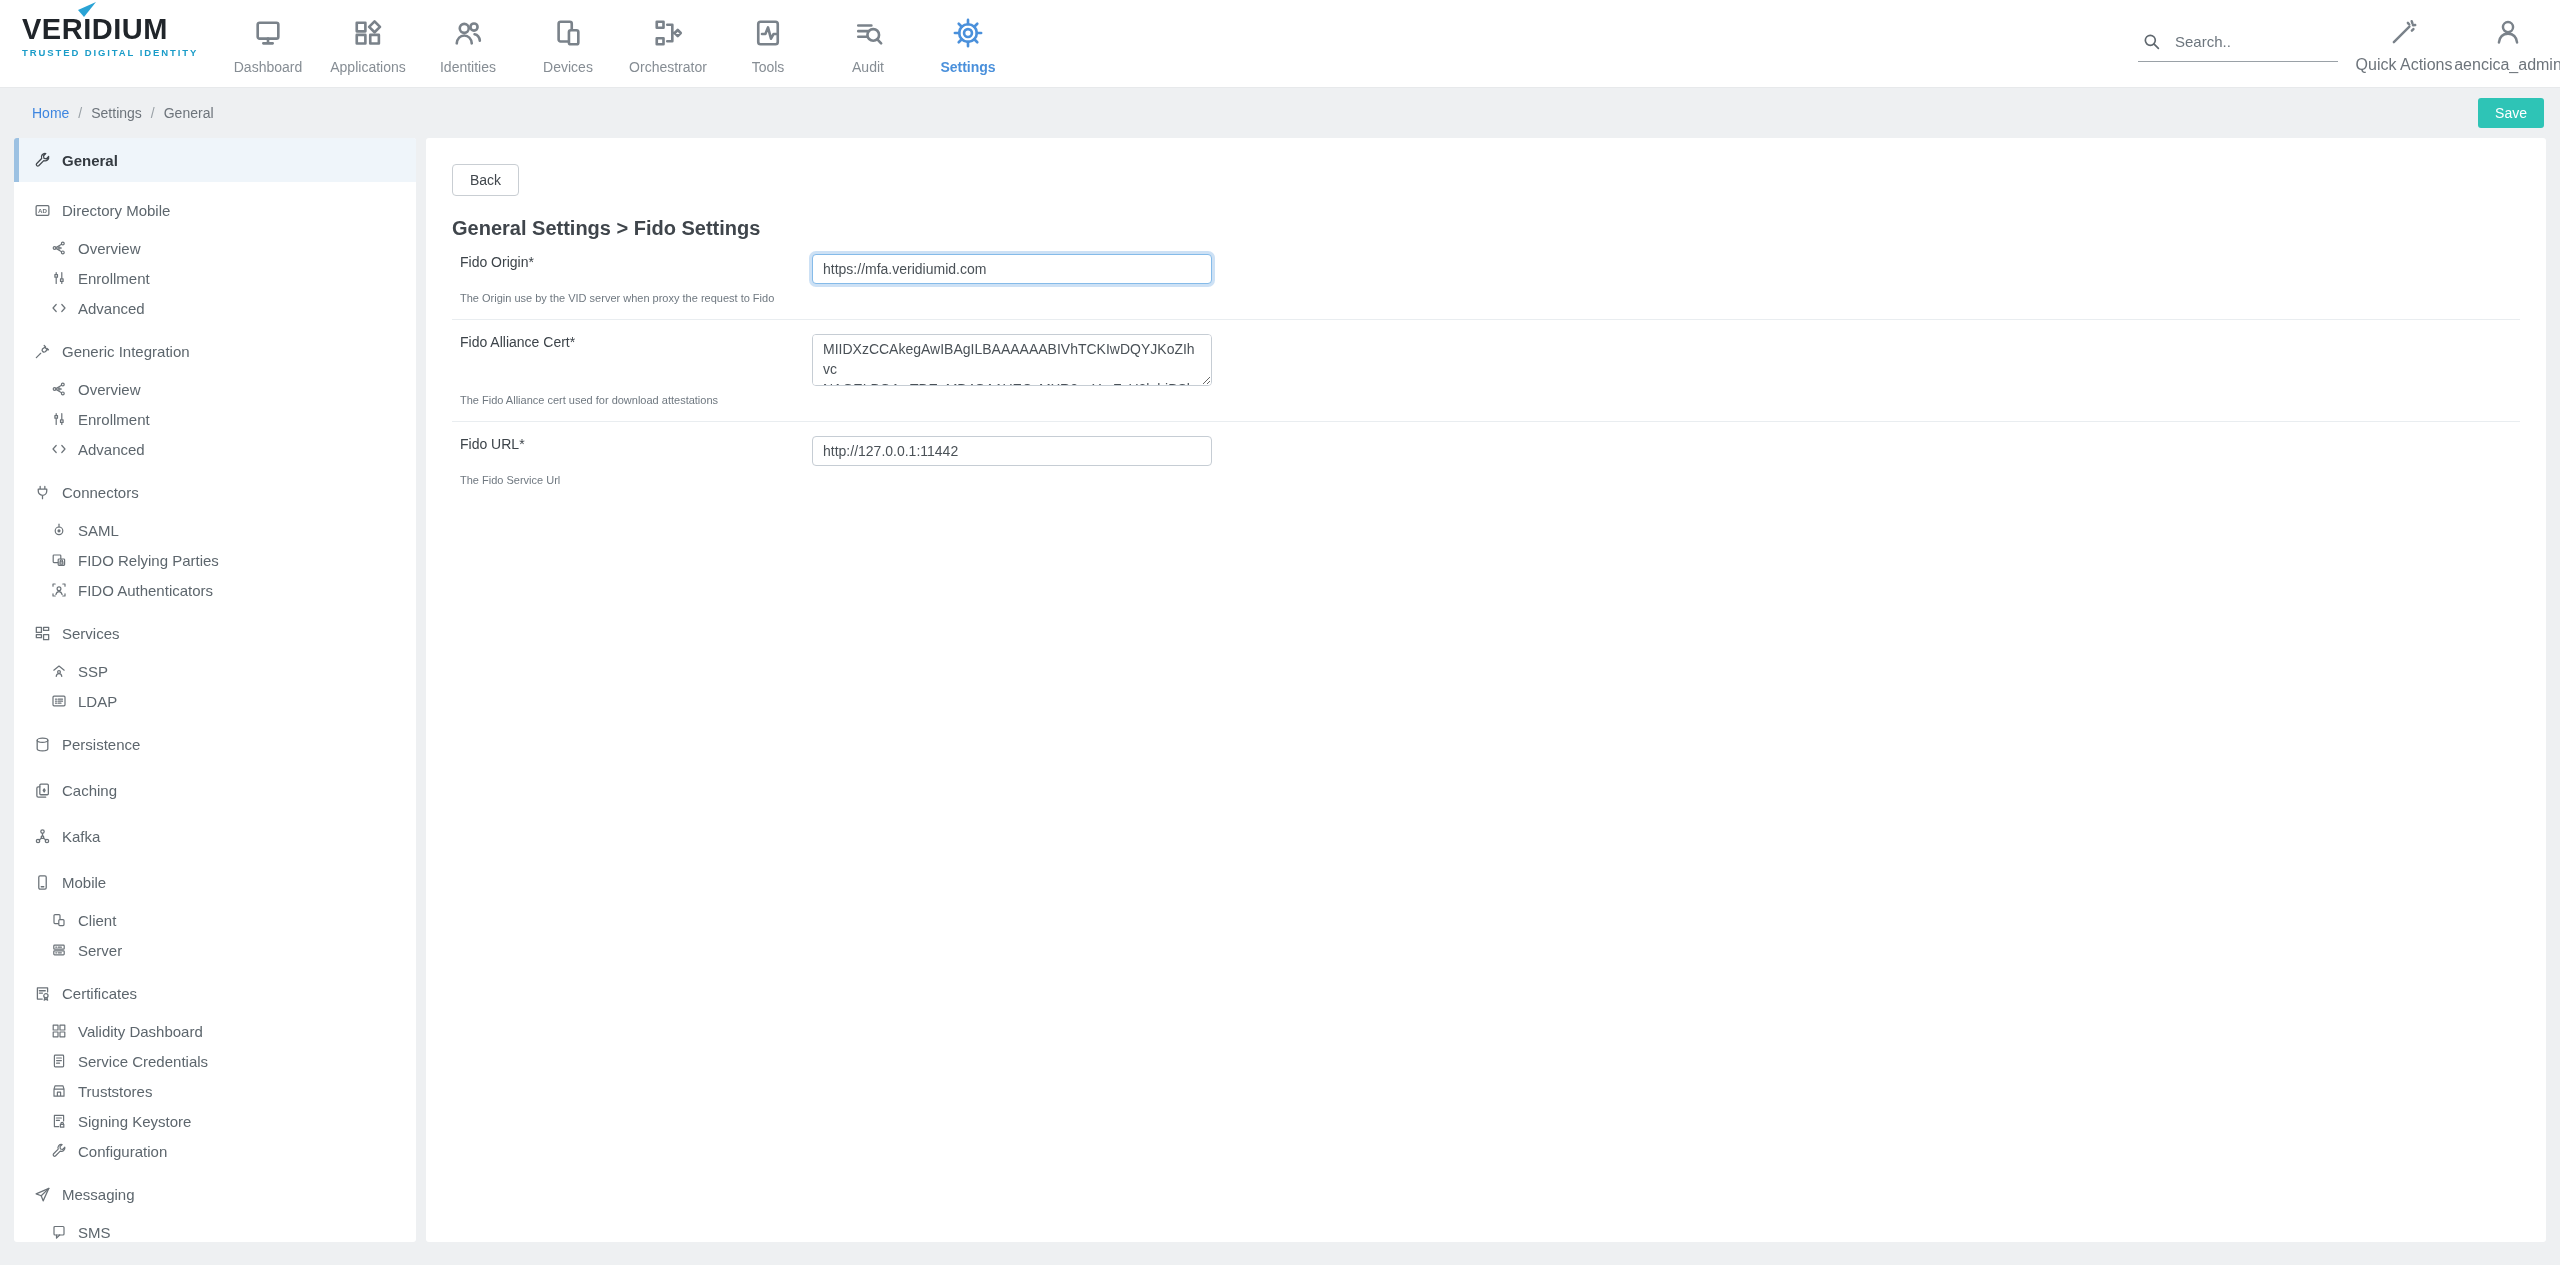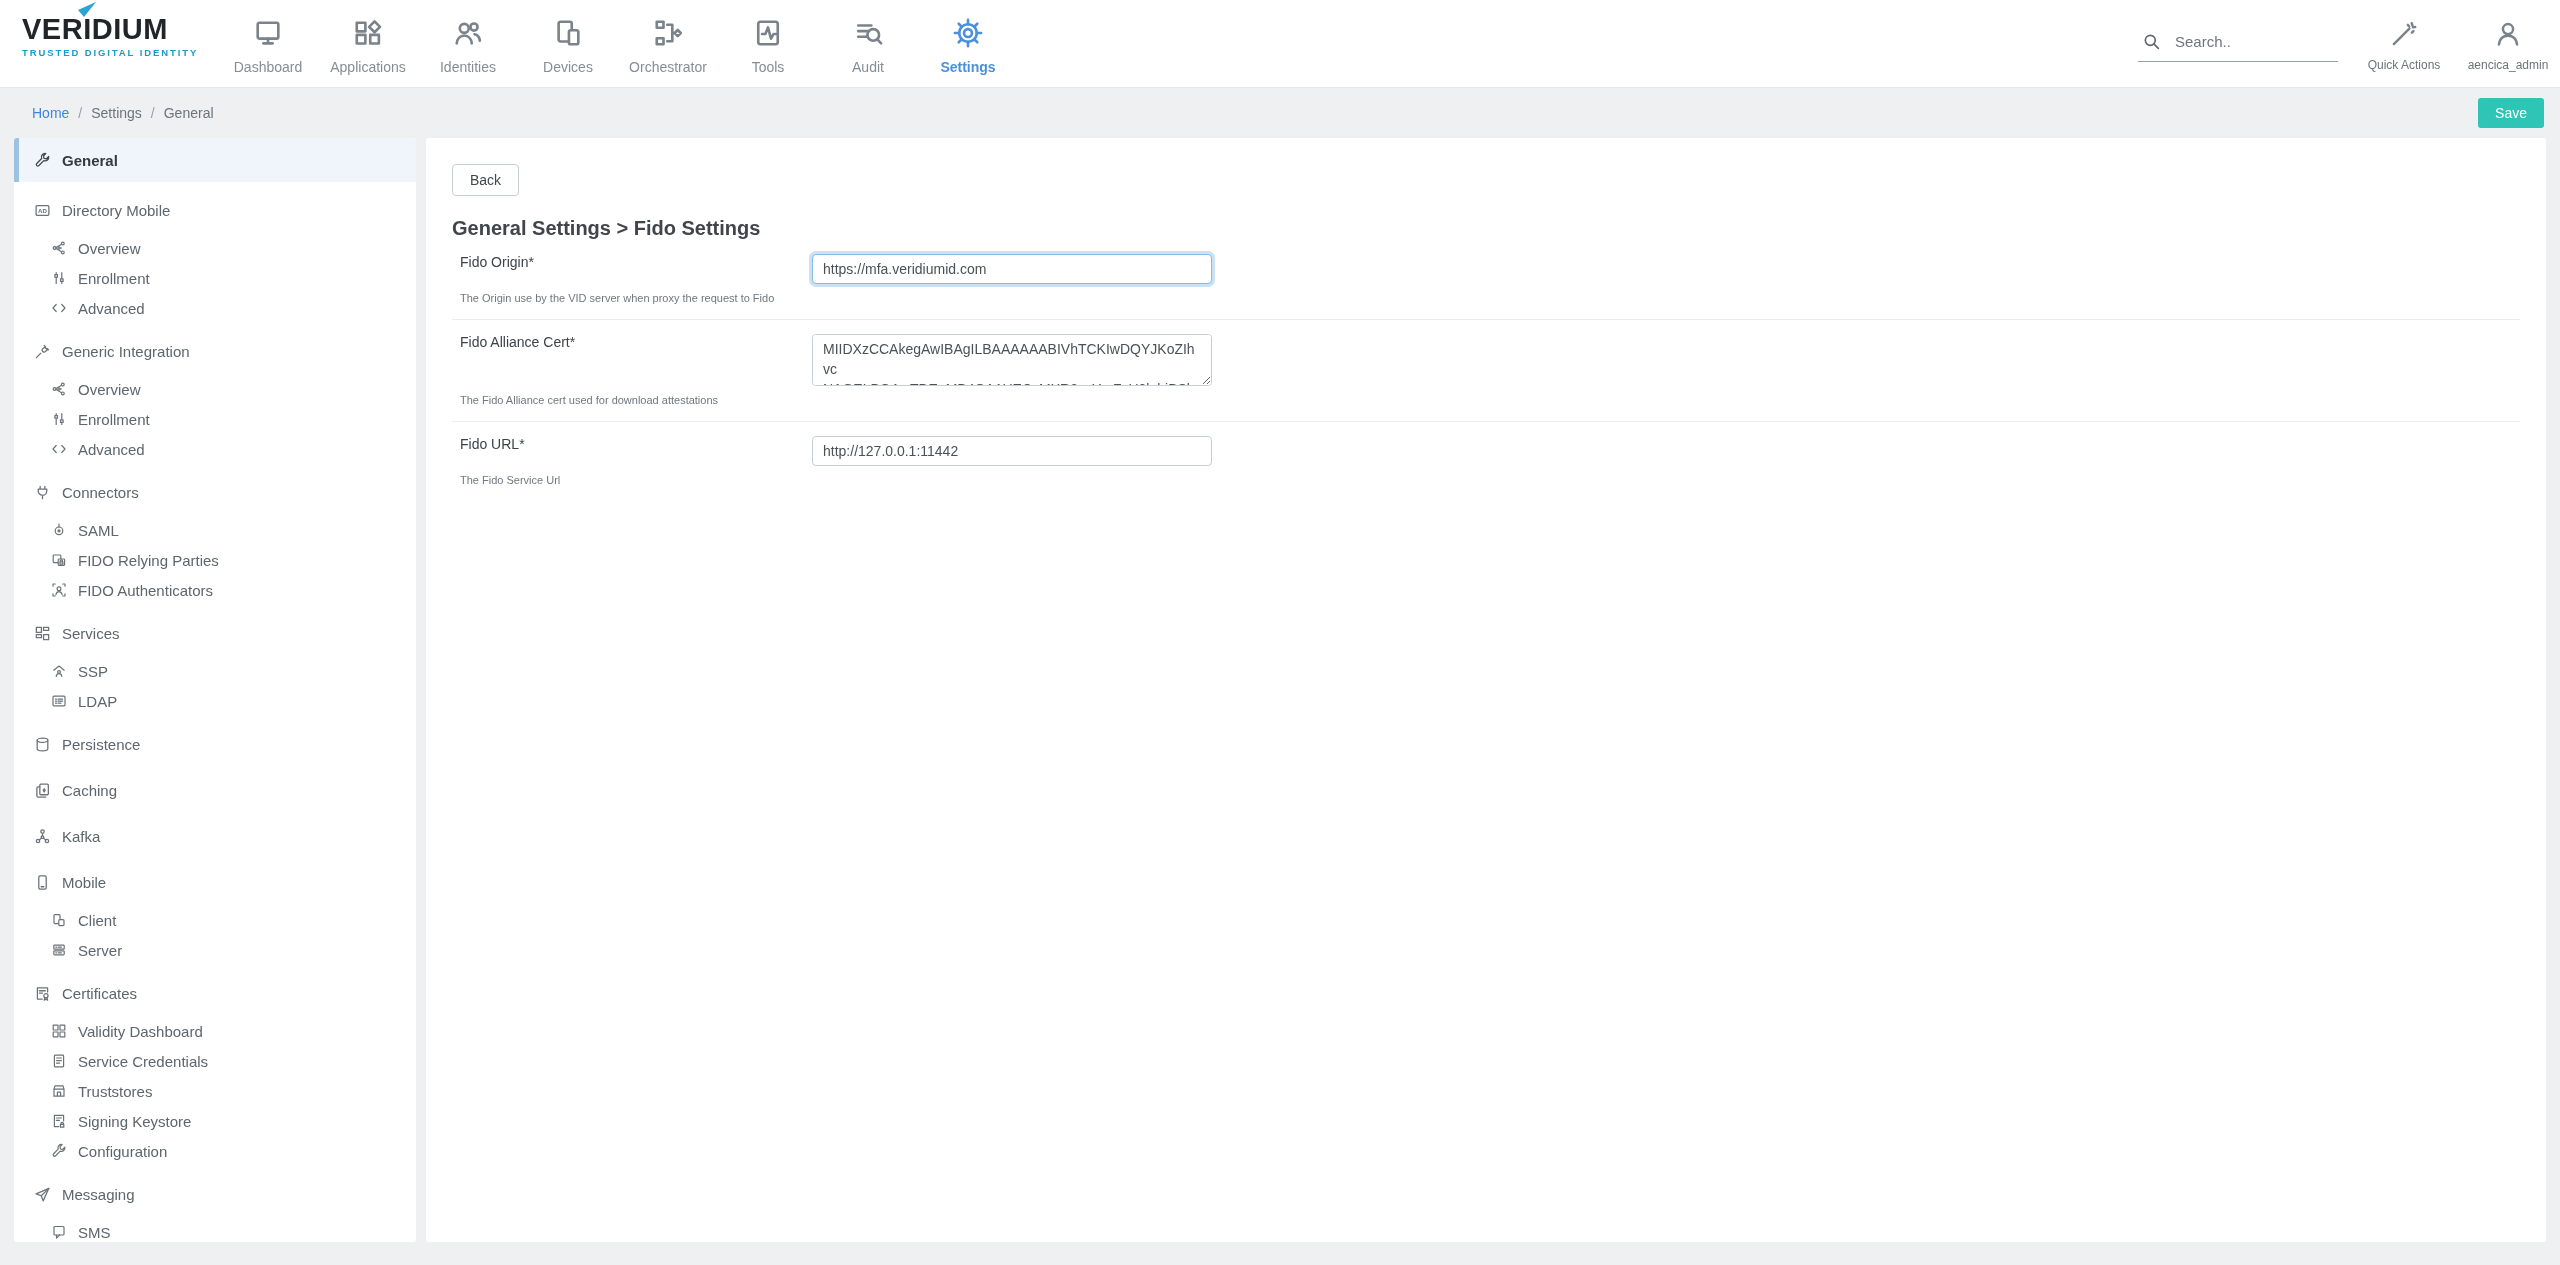--- a/index.html
+++ b/index.html
@@ -25,21 +25,21 @@
   .nav-spacer { flex:1; }
   .searchbox { align-self:center; display:flex; align-items:center; gap:14px;
     width:200px; border-bottom:1px solid #9aa1a7; padding:6px 4px 10px 4px; margin-right:14px; }
   .searchbox .sicon { color:#5f676e; display:flex; }
   .searchbox input { border:none; outline:none; width:130px; font-size:15px;
     font-family:inherit; color:#4a5157; background:transparent; }
   .searchbox input::placeholder { color:#6c757d; }
   .topaction { width:104px; display:flex; flex-direction:column; align-items:center;
     justify-content:center; padding-top:4px; cursor:pointer; }
   .topaction .nicon { color:#7a828a; }
-  .topaction .nlabel { font-size:12px; color:#6d747b; margin-top:6px; }
+  .topaction .nlabel { font-size:16px; color:#6d747b; margin-top:6px; }
 
   
   .crumbrow { height:50px; display:flex; align-items:center; padding:0 16px 0 32px; }
   .crumbs { font-size:14px; color:#8a9096; display:flex; gap:9px; }
   .crumb-link { color:#3e86e0; cursor:pointer; }
   .crumb-cur { color:#6d747b; }
   .crumb-sep { color:#9aa1a7; }
   .crumb-spacer { flex:1; }
   .save-btn { background:#2ec4b6; color:#fff; border:none; border-radius:3px;
     font-size:14px; font-family:inherit; padding:7px 17px; cursor:pointer; }

